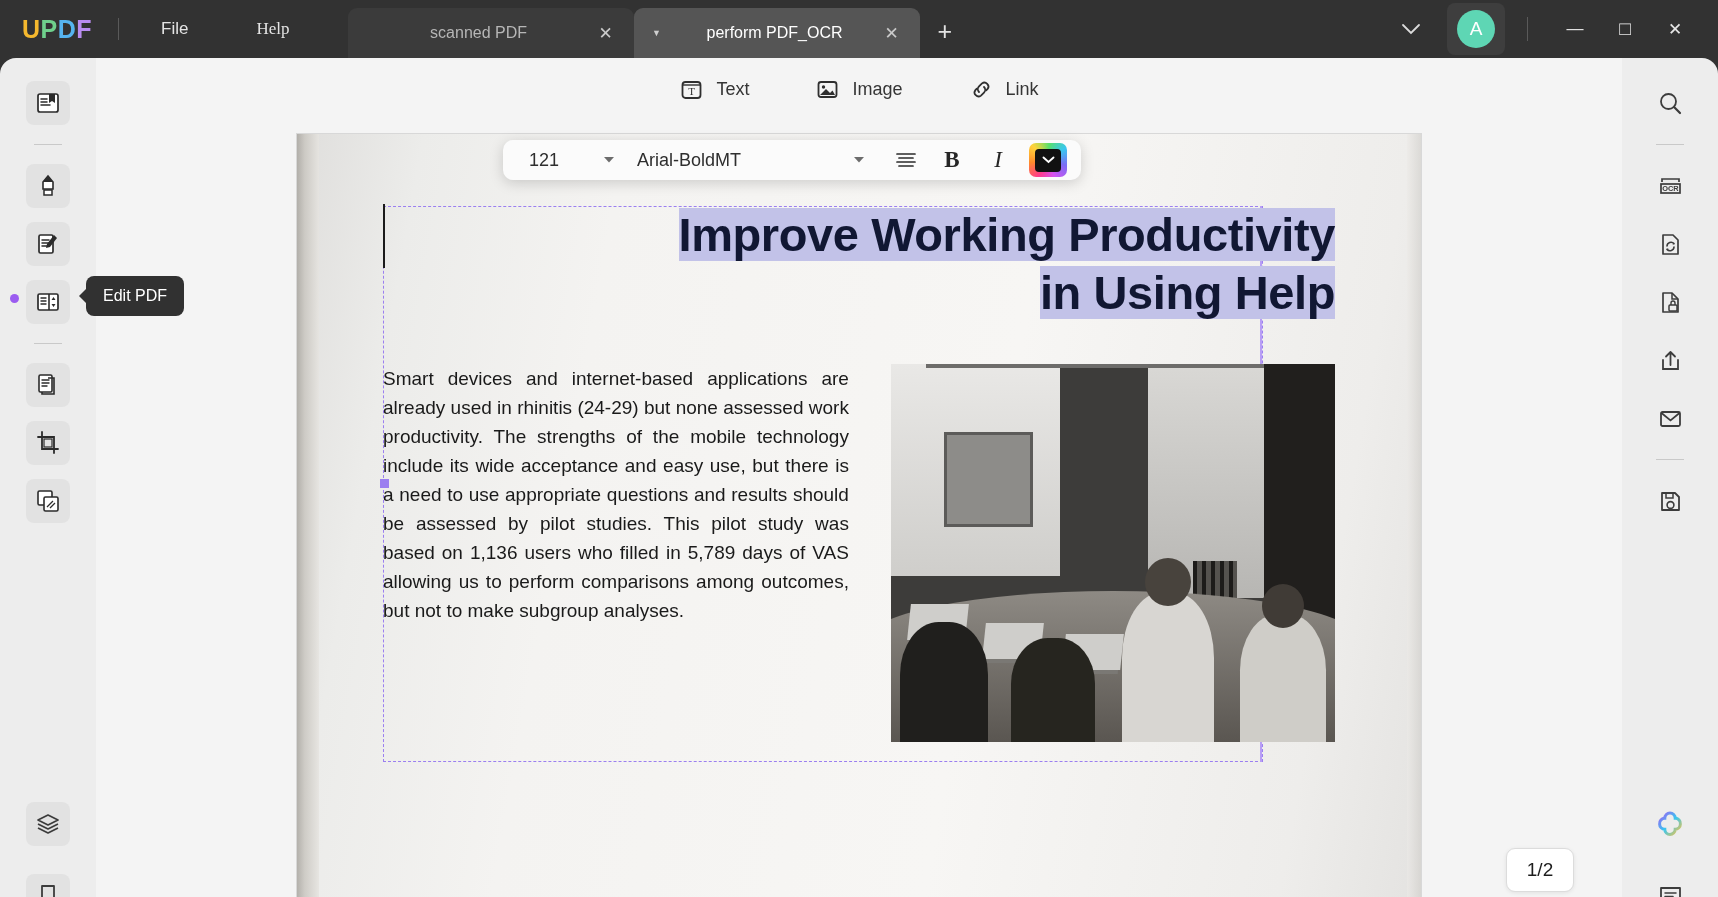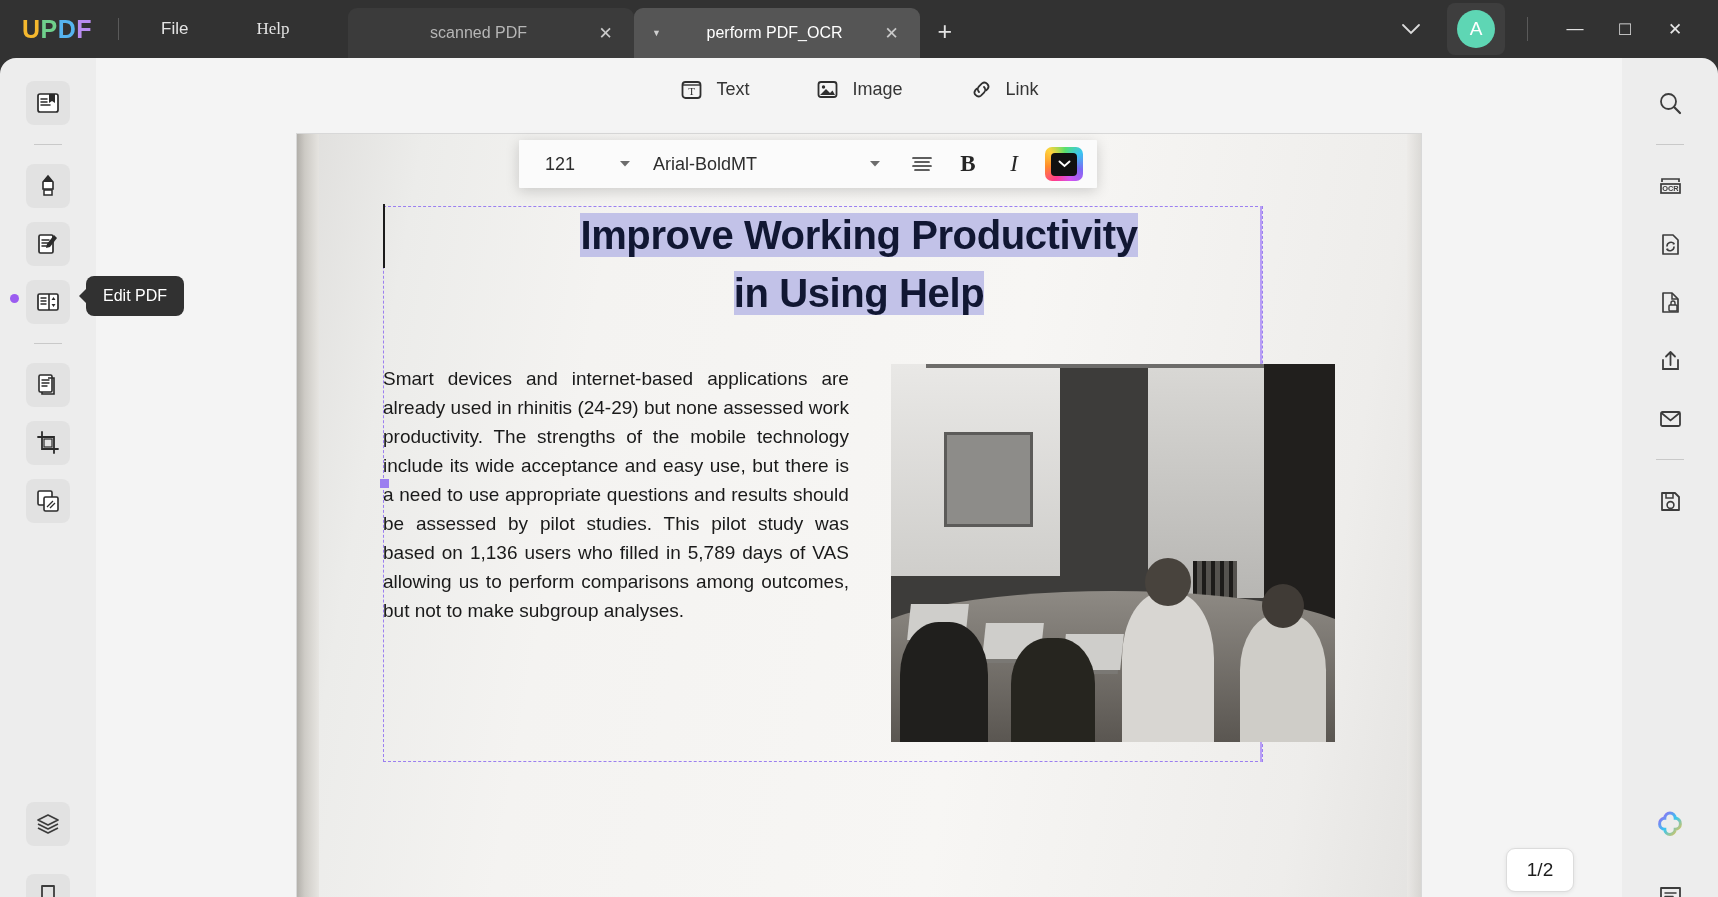--- a/index.html
+++ b/index.html
@@ -132,24 +132,24 @@
     background: linear-gradient(90deg,#a9a6a0 0%,#c9c6c0 35%,#e6e4e0 100%);
     opacity:.85;
   }
   .page:after{ 
     content:""; position:absolute; right:0; top:0; bottom:0; width:14px;
     background: linear-gradient(270deg,#cfcdc9 0%,#eceae7 100%); opacity:.6;
   }
 
   
   .fmt-bar {
-    position:absolute; left: 222px; top: 6px; z-index:30;
-    background:#fbfbfb; border-radius:1px;
+    position:absolute; left: 206px; top: 6px; z-index:30;
+    background:#fbfbfb; border-radius:10px;
     box-shadow:0 3px 14px rgba(0,0,0,.17);
-    height:48px; display:flex; align-items:center; padding: 0 14px;
+    height:40px; display:flex; align-items:center; padding: 0 14px;
   }
   .fmt-size { width:78px; font-size:18px; color:#2e2e2e; padding-left:12px; }
   .fmt-caret { font-size:9px; color:#6c6c6c; padding: 0 18px 0 8px; cursor:pointer; }
   .fmt-font { width:212px; font-size:18px; color:#2e2e2e; padding-left:4px; }
   .fmt-btn { width:46px; display:flex; align-items:center; justify-content:center; cursor:pointer; }
   .fmt-b { font-family:"Liberation Serif", serif; font-size:23px; font-weight:bold; color:#262626; }
   .fmt-i { font-family:"Liberation Serif", serif; font-size:23px; font-style:italic; color:#262626; }
   .swatch {
     width:38px; height:34px; border-radius:7px; margin-left:8px; cursor:pointer;
     background: conic-gradient(from 210deg, #ff3b8d, #ff8a2b, #ffd33b, #58e06b, #39c6f0, #7a6bf5, #d453f0, #ff3b8d);
@@ -174,23 +174,23 @@
   .img-sel-line {
     position:absolute; left: 963px; top: 72px; width:1.5px; height:556px;
     background:#b89ef5; z-index:12;
   }
   .img-sel-handle {
     position:absolute; left: 959px; top: 344px; width:9px; height:9px; background:#9b7ff0; z-index:13;
   }
 
   .doc-title {
     position:relative; z-index:14;
-    text-align:center;
+    text-align:right;
     font-family:"Liberation Sans", sans-serif;
-    font-weight:bold; font-size:40px; line-height:58px;
+    font-weight:bold; font-size:47px; line-height:58px;
     color:#111733; letter-spacing:-.4px;
     margin-top: 10px;
   }
   .doc-title .hl { background:#c2c2e8; }
   .caret {
     position:absolute; left: 86px; top: 70px; width:2px; height:64px; background:#1b1b1b; z-index:16;
   }
 
   .cols { display:flex; gap: 42px; margin-top: 42px; position:relative; z-index:14; }
   .col-text {

